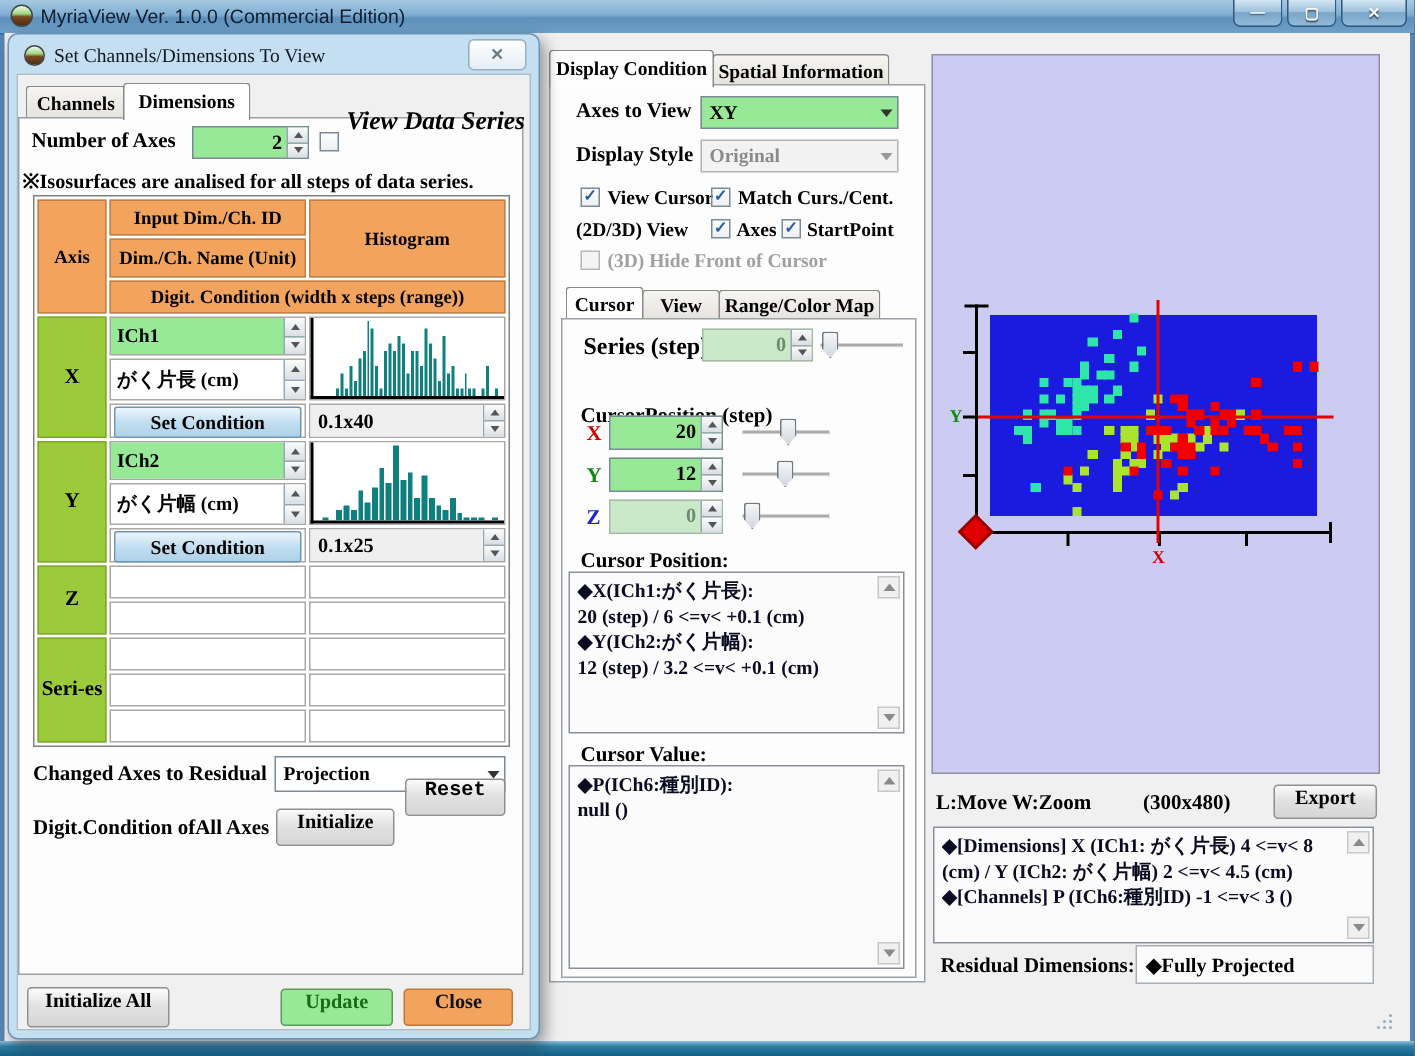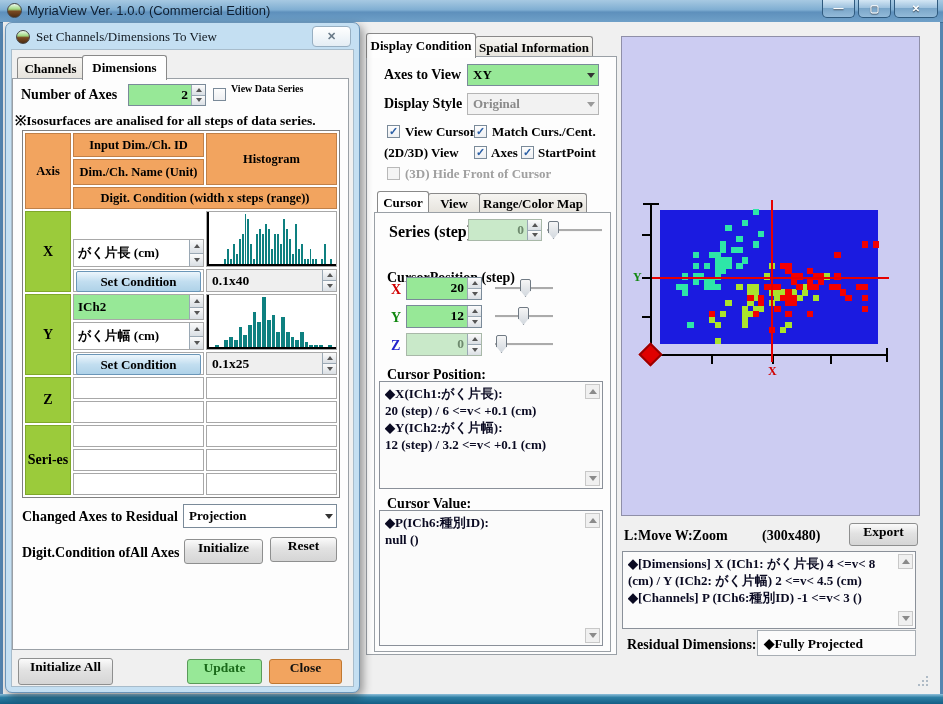--- a/index.html
+++ b/index.html
@@ -481,31 +481,44 @@
             <i class="tri-u5"></i>
           </span>
           <span class="sbtn">
             <i class="tri-d5"></i>
           </span>
         </span>
     </div>
     <span class="cb un" style="left:207px;top:65px;z-index:3;">
         <span class="mk">✓</span>
       </span>
-    <span class="lbl" style="left:225px;top:60px;font-size:10px;z-index:3;">View Data Series</span>
+    <span class="lbl" style="left:225px;top:48px;font-size:17px;z-index:3;font-style:italic;">View Data Series</span>
     <span class="lbl" style="left:9px;top:88px;font-size:13.5px;z-index:3;">※Isosurfaces are analised for all steps of data series.</span>
 
     <div class="dimtable" style="z-index:3;">
       <div class="thc" style="grid-row:1/4;grid-column:1;">Axis</div>
       <div class="thc" style="grid-row:1;grid-column:2;">Input Dim./Ch. ID</div>
       <div class="thc" style="grid-row:1/3;grid-column:3;">Histogram</div>
       <div class="thc" style="grid-row:2;grid-column:2;">Dim./Ch. Name (Unit)</div>
       <div class="thc" style="grid-row:3;grid-column:2/4;">Digit. Condition  (width x steps (range))</div>
 
       <div class="axc" style="grid-row:4/7;grid-column:1;">X</div>
+      <div class="tc" style="grid-row:4;grid-column:2;">
+        <div class="cellcombo green">
+            <span>ICh1</span>
+          <span class="spinbtns">
+              <span class="sbtn">
+                <i class="tri-u5"></i>
+              </span>
+              <span class="sbtn">
+                <i class="tri-d5"></i>
+              </span>
+            </span>
+          </div>
+      </div>
       <div class="tc" style="grid-row:4/6;grid-column:3;">
         <div class="hist">
             <div class="hbar" style="height: 0%;"></div>
             <div class="hbar" style="height: 0%;"></div>
             <div class="hbar" style="height: 0%;"></div>
             <div class="hbar" style="height: 10%;"></div>
             <div class="hbar" style="height: 30%;"></div>
             <div class="hbar" style="height: 10%;"></div>
             <div class="hbar" style="height: 40%;"></div>
             <div class="hbar" style="height: 20%;"></div>
@@ -670,21 +683,21 @@
       <span>Projection</span>
       <span class="arr">
           <i class="tri-d"></i>
         </span>
     </div>
 
     <span class="lbl" style="left:16px;top:522px;font-size:14px;z-index:3;">Digit.Condition ofAll Axes</span>
     <div class="btn" style="left:178px;top:516px;width:79px;height:25px;z-index:3;">
         <span>Initialize</span>
       </div>
-    <div class="btn" style="left:264px;top:514px;width:67px;height:25px;z-index:3;">
+    <div class="btn" style="left:264px;top:496px;width:67px;height:25px;z-index:3;font-family:Liberation Mono, monospace;">
         <span>Reset</span>
       </div>
 
     <div class="btn" style="left:12px;top:635px;width:95px;height:27px;">
         <span>Initialize All</span>
       </div>
     <div class="btn greenb" style="left:181px;top:636px;width:75px;height:25px;">
         <span>Update</span>
       </div>
     <div class="btn orangeb" style="left:263px;top:636px;width:73px;height:25px;">

